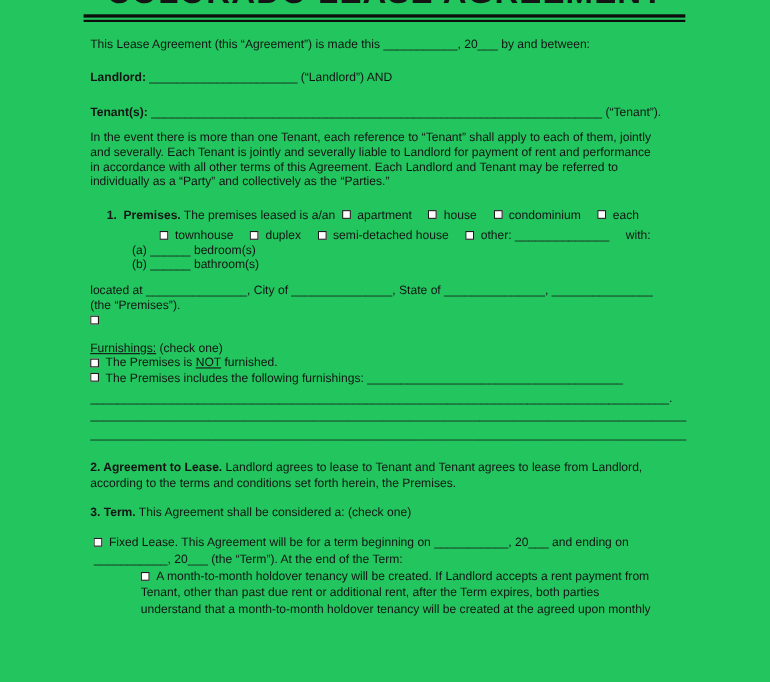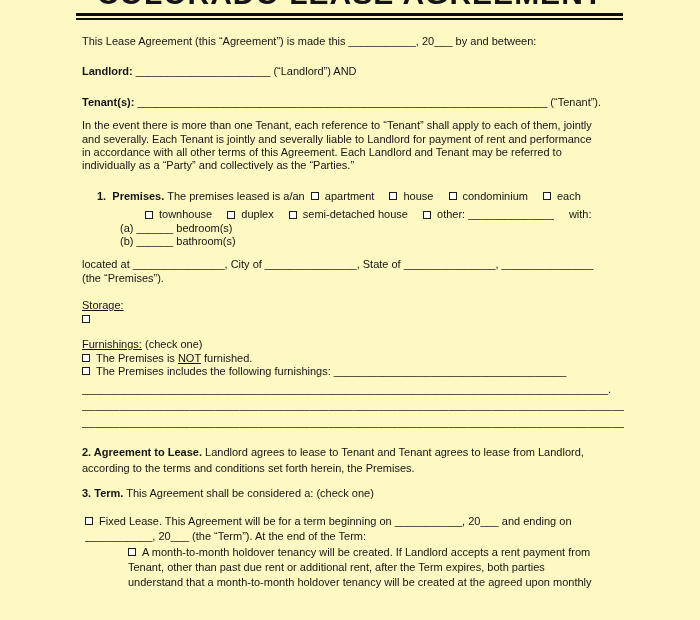--- a/index.html
+++ b/index.html
@@ -1,21 +1,21 @@
 <!DOCTYPE html>
 <html><head>
 <meta charset="utf-8">
 <style>
   * { margin: 0; padding: 0; box-sizing: border-box; }
   html, body { background: #ffffff; }
   .page {
     position: relative;
     width: 700px;
     height: 620px;
-    background: #fef9c3;
+    background: #22c55e;
     color: #141414;
     font-family: "Liberation Sans", sans-serif;
     font-size: 11px;
     line-height: 13.4px;
     overflow: hidden;
   }
   
   .title-clip { height: 11px; overflow: hidden; }
   .doc-title {
     font-size: 30px;
@@ -109,21 +109,20 @@
       </p>
       <div class="counts">
         <p><span>(a)</span><span> ______ bedroom(s)</span></p>
         <p><span>(b)</span><span> ______ bathroom(s)</span></p>
       </div>
     </div>
 
     <p class="located pre">located at _______________, City of _______________, State of _______________, _______________
 (the “Premises”).</p>
 
-    <p class="storage-head"><span class="u">Storage:</span></p>
     <p class="nowrap"><span class="cbox"></span></p>
 
     <p class="furn-head"><span class="u">Furnishings:</span><span> (check one)</span></p>
     <p><span class="cbox"></span><span>The Premises is </span><span class="u">NOT</span><span> furnished.</span></p>
     <p class="nowrap"><span class="cbox"></span><span>The Premises includes the following furnishings: ______________________________________</span></p>
     <p class="furn-cont nowrap">______________________________________________________________________________________.</p>
 
     <p class="blank-line nowrap">________________________________________________________________________________________</p>
     <p class="blank-line nowrap">________________________________________________________________________________________</p>
 

